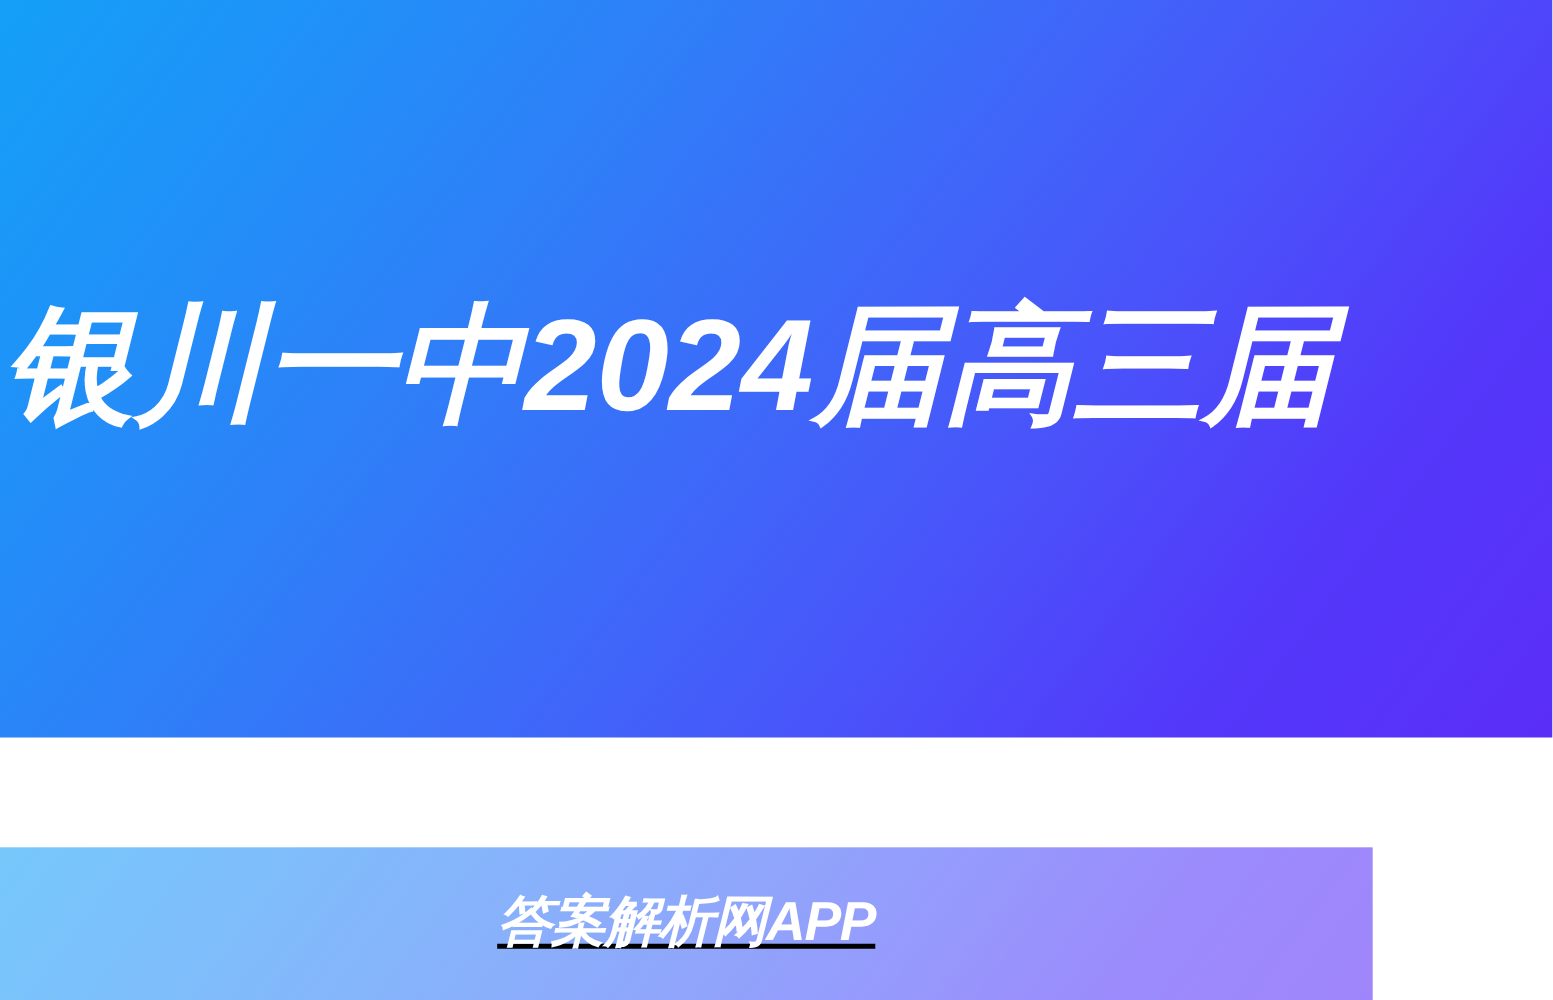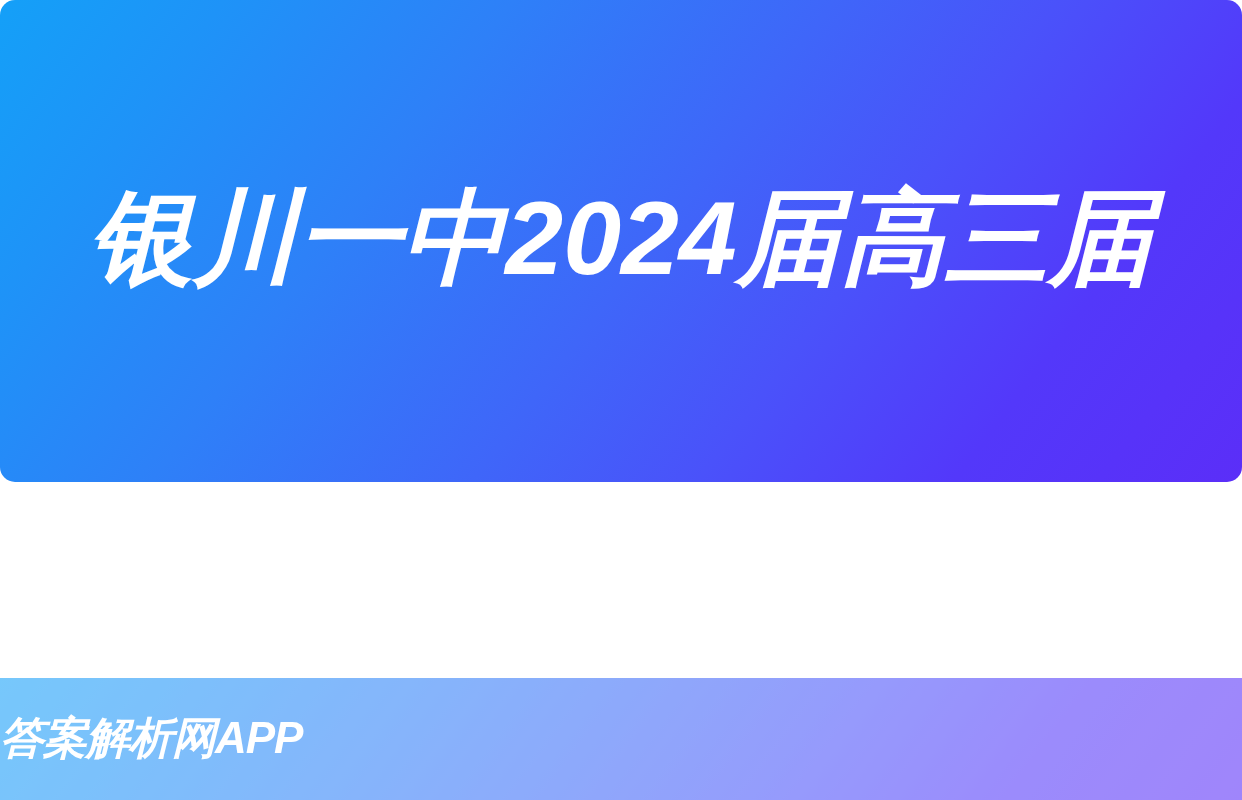--- a/index.html
+++ b/index.html
@@ -20,33 +20,31 @@
     height: 800px;
     overflow: hidden;
   }
 
   
   #hero {
     position: absolute;
     left: 0;
     top: 0;
     width: 1242px;
-    height: 482px;
+    height: 590px;
     background: linear-gradient(127deg,
                 #14A0F8 0%,
                 #1E93F8 14%,
                 #2E80F8 32%,
                 #3F66F9 52%,
                 #4A52FA 66%,
                 #5338FA 82%,
                 #5B2EF8 100%);
     display: flex;
     align-items: center;
-    justify-content: center;
-    border-radius: 15px;
   }
 
   #title-block {
     width: 1070px;
     text-align: center;
     padding-bottom: 4px;
   }
 
   .title-line {
     display: block;
@@ -59,33 +57,34 @@
     letter-spacing: 0px;
     white-space: nowrap;
     text-rendering: geometricPrecision;
   }
 
   
   #footer-band {
     position: absolute;
     left: 0;
     top: 678px;
-    width: 1242px;
+    width: 1098px;
     height: 122px;
     background: linear-gradient(127deg,
                 #14A0F8 0%,
                 #1E93F8 14%,
                 #2E80F8 32%,
                 #3F66F9 52%,
                 #4A52FA 66%,
                 #5338FA 82%,
                 #5B2EF8 100%);
     display: flex;
     align-items: center;
-    justify-content: flex-start;
+    justify-content: center;
+    text-decoration: underline;
   }
   #footer-band::before {
     content: "";
     position: absolute;
     inset: 0;
     background: rgba(255,255,255,0.42);
     pointer-events: none;
   }
 
   #watermark {

